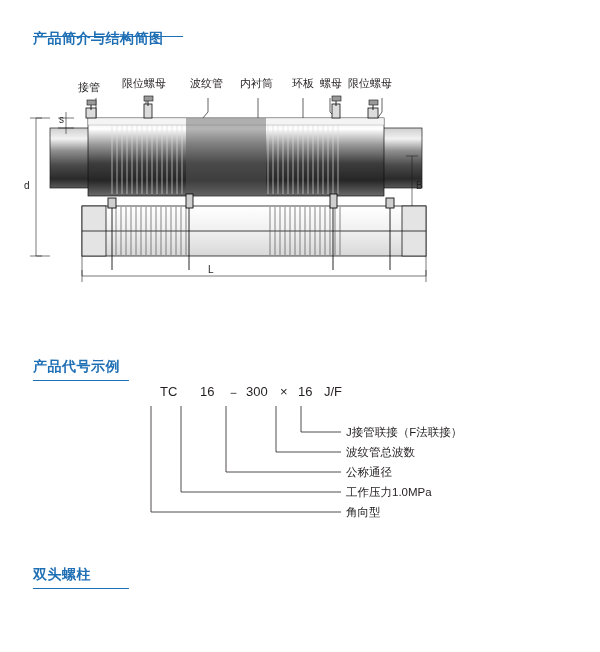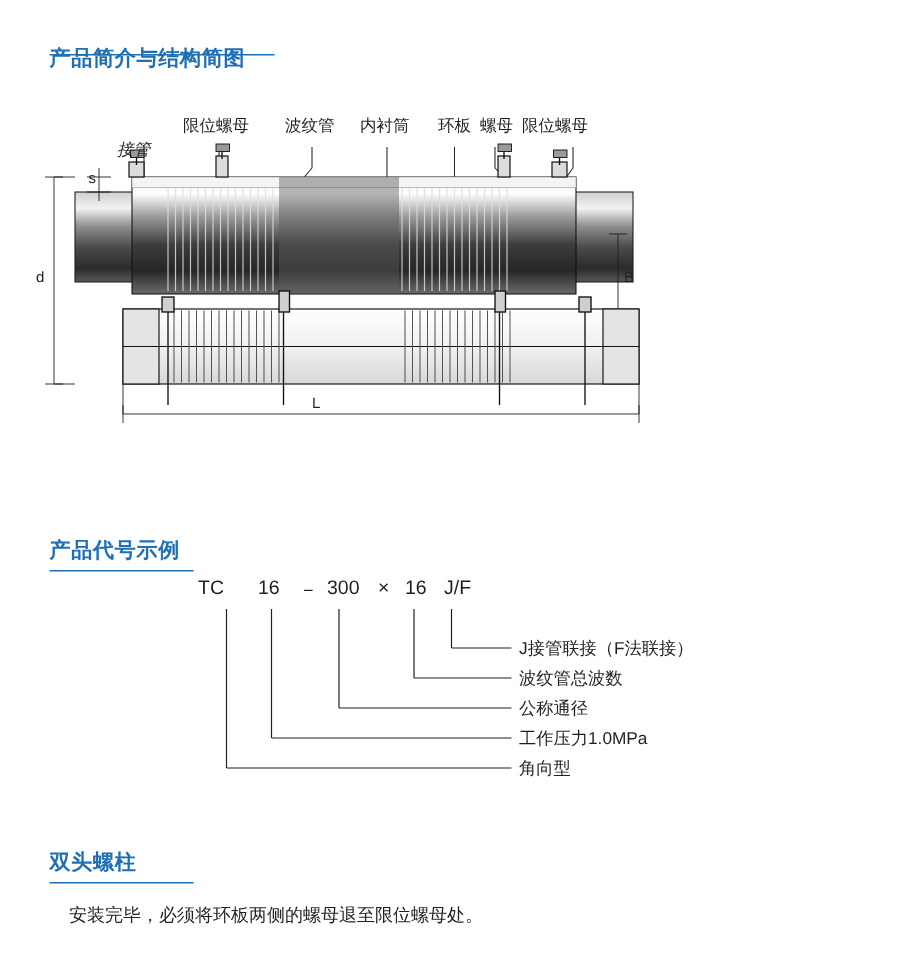--- a/index.html
+++ b/index.html
@@ -60,20 +60,21 @@
     left: 0;
     top: 380px;
     width: 600px;
     height: 160px;
   }
   .code-tok {
     position: absolute;
     font-size: 13px;
     color: #231f20;
     white-space: nowrap;
+    margin-left: 28px;
   }
   .code-desc {
     position: absolute;
     font-size: 11.5px;
     color: #231f20;
     white-space: nowrap;
   }
 
   
   #sec3-title { left: 33px; top: 566px; }
@@ -293,21 +294,21 @@
     <g stroke="#231f20" stroke-width="0.6" fill="none">
       <line x1="82" y1="216" x2="426" y2="216"></line>
       <line x1="82" y1="210" x2="82" y2="222"></line>
       <line x1="426" y1="210" x2="426" y2="222"></line>
       <line x1="82" y1="196" x2="82" y2="216"></line>
       <line x1="426" y1="196" x2="426" y2="216"></line>
     </g>
   </svg>
 
   
-  <div class="lbl" style="left:78px;  top:32px;font-style:italic;">接管</div>
+  <div class="lbl" style="left:78px;  top:20px;">接管</div>
   <div class="lbl" style="left:122px; top:16px;">限位螺母</div>
   <div class="lbl" style="left:190px; top:16px;">波纹管</div>
   <div class="lbl" style="left:240px; top:16px;">内衬筒</div>
   <div class="lbl" style="left:292px; top:16px;">环板</div>
   <div class="lbl" style="left:320px; top:16px;">螺母</div>
   <div class="lbl" style="left:348px; top:16px;">限位螺母</div>
 
   
   <div class="lbl-sm" style="left:59px;  top:54px;">s</div>
   <div class="lbl-sm" style="left:24px;  top:120px;">d</div>
@@ -351,14 +352,13 @@
   <div class="code-desc" style="left:346px; top:65px;">波纹管总波数</div>
   <div class="code-desc" style="left:346px; top:85px;">公称通径</div>
   <div class="code-desc" style="left:346px; top:105px;">工作压力1.0MPa</div>
   <div class="code-desc" style="left:346px; top:125px;">角向型</div>
 </div>
 
 <div class="section-title" id="sec3-title">双头螺柱</div>
 <div class="title-underline" id="sec3-rule"></div>
 
 <div id="notes">
-  <div class="note-line">安装完毕，必须将环板两侧的螺母退至限位螺母处。</div>
 </div>
 
 </body></html>

